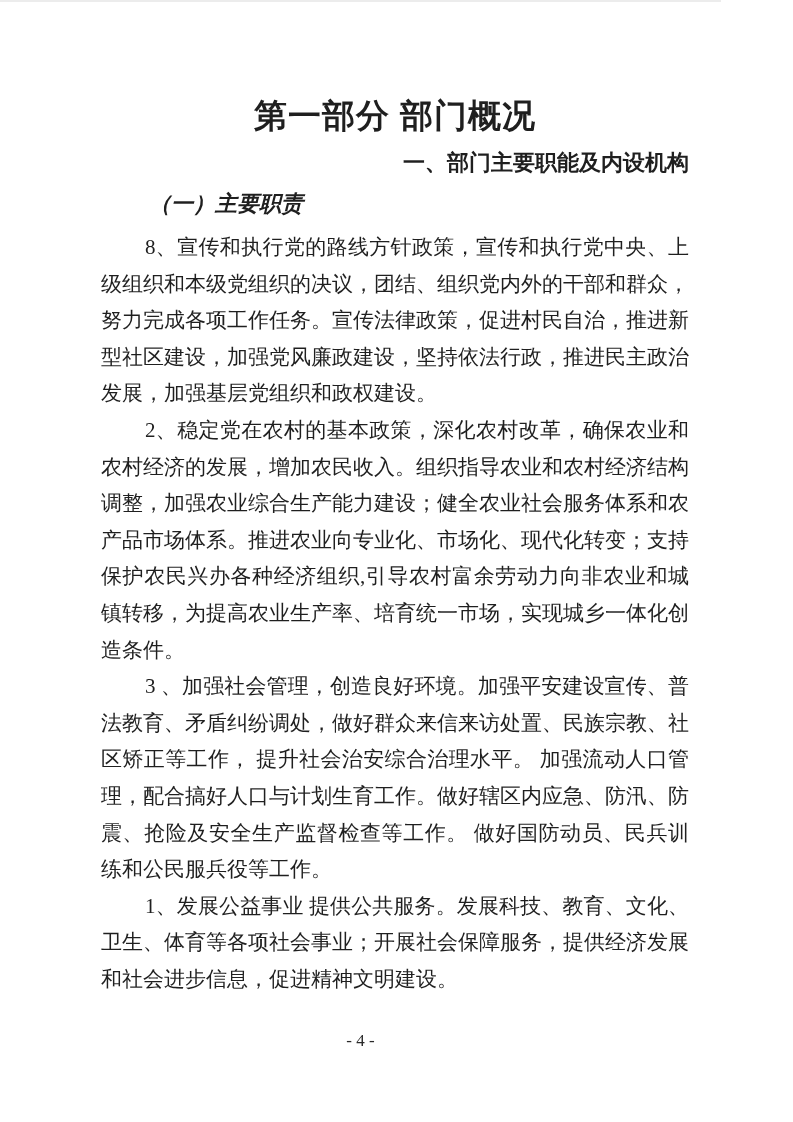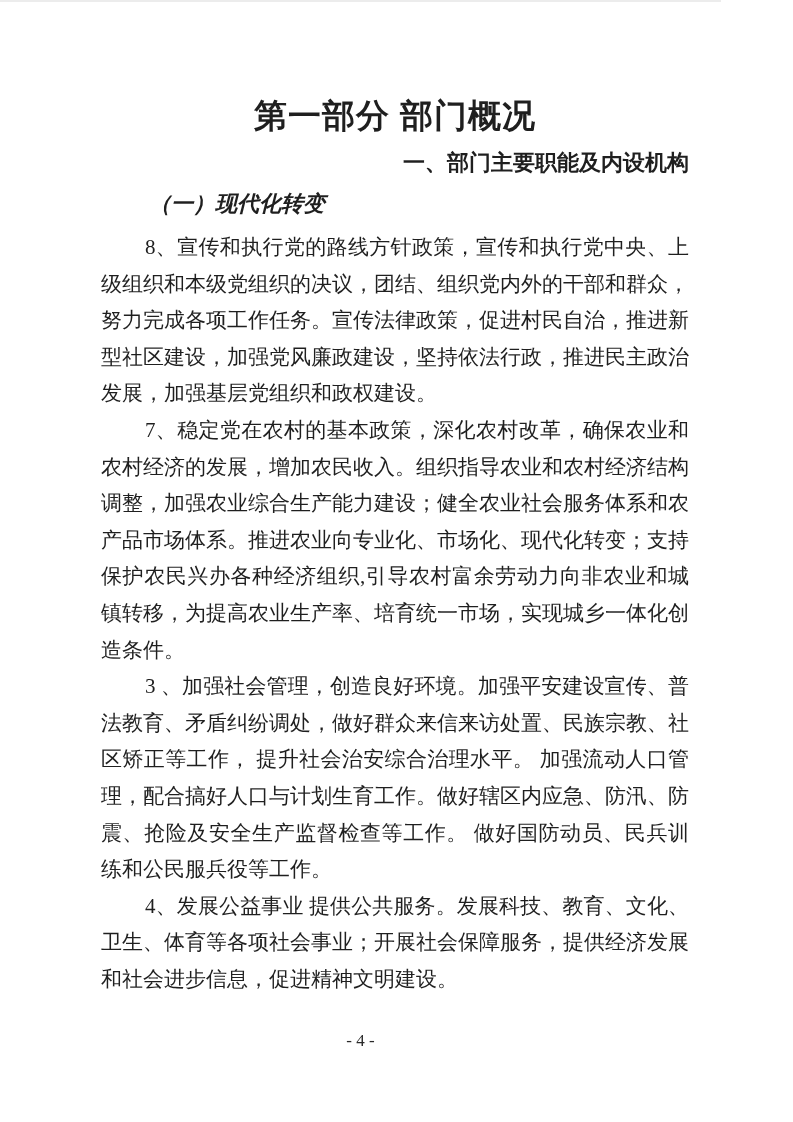--- a/index.html
+++ b/index.html
@@ -84,24 +84,24 @@
 <body>
 
 <div class="page">
   <div class="scan-edge"></div>
 
   <div class="content">
     <h1 class="doc-title">第一部分 部门概况</h1>
 
     <h2 class="section-heading">一、部门主要职能及内设机构</h2>
 
-    <h3 class="subsection-heading">（一）现代化转变</h3>
+    <h3 class="subsection-heading">（一）主要职责</h3>
 
     <div class="bodytext">
       <p>8、宣传和执行党的路线方针政策，宣传和执行党中央、上级组织和本级党组织的决议，团结、组织党内外的干部和群众，努力完成各项工作任务。宣传法律政策，促进村民自治，推进新型社区建设，加强党风廉政建设，坚持依法行政，推进民主政治发展，加强基层党组织和政权建设。</p>
-      <p>7、稳定党在农村的基本政策，深化农村改革，确保农业和农村经济的发展，增加农民收入。组织指导农业和农村经济结构调整，加强农业综合生产能力建设；健全农业社会服务体系和农产品市场体系。推进农业向专业化、市场化、现代化转变；支持保护农民兴办各种经济组织,引导农村富余劳动力向非农业和城镇转移，为提高农业生产率、培育统一市场，实现城乡一体化创造条件。</p>
+      <p>2、稳定党在农村的基本政策，深化农村改革，确保农业和农村经济的发展，增加农民收入。组织指导农业和农村经济结构调整，加强农业综合生产能力建设；健全农业社会服务体系和农产品市场体系。推进农业向专业化、市场化、现代化转变；支持保护农民兴办各种经济组织,引导农村富余劳动力向非农业和城镇转移，为提高农业生产率、培育统一市场，实现城乡一体化创造条件。</p>
       <p>3 、加强社会管理，创造良好环境。加强平安建设宣传、普法教育、矛盾纠纷调处，做好群众来信来访处置、民族宗教、社区矫正等工作， 提升社会治安综合治理水平。 加强流动人口管理，配合搞好人口与计划生育工作。做好辖区内应急、防汛、防震、抢险及安全生产监督检查等工作。 做好国防动员、民兵训练和公民服兵役等工作。</p>
-      <p>4、发展公益事业 提供公共服务。发展科技、教育、文化、卫生、体育等各项社会事业；开展社会保障服务，提供经济发展和社会进步信息，促进精神文明建设。</p>
+      <p>1、发展公益事业 提供公共服务。发展科技、教育、文化、卫生、体育等各项社会事业；开展社会保障服务，提供经济发展和社会进步信息，促进精神文明建设。</p>
     </div>
   </div>
 
   <div class="page-footer">- 4 -</div>
 </div>
 
 </body></html>

